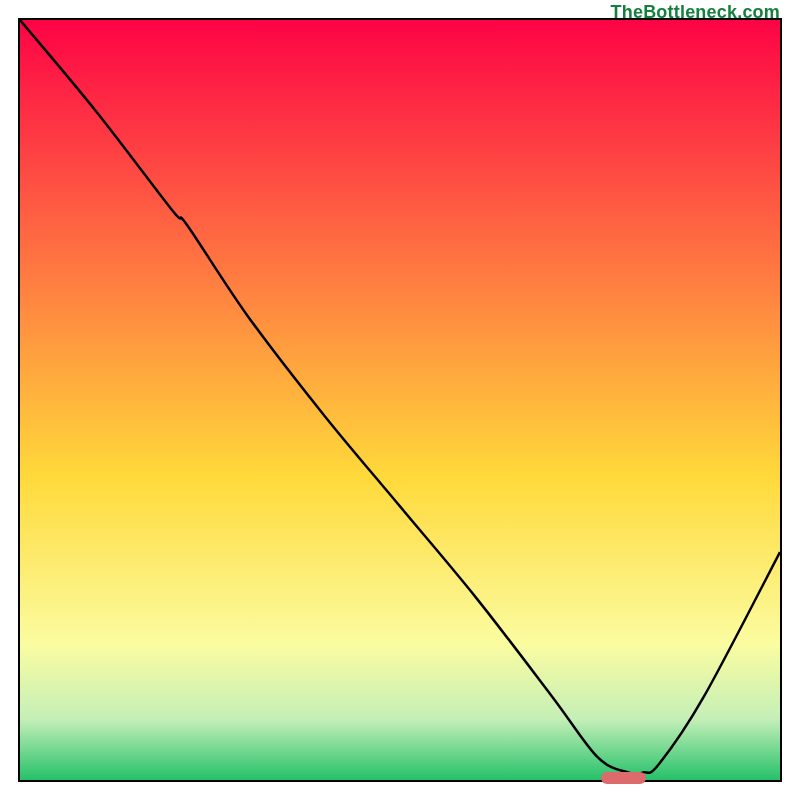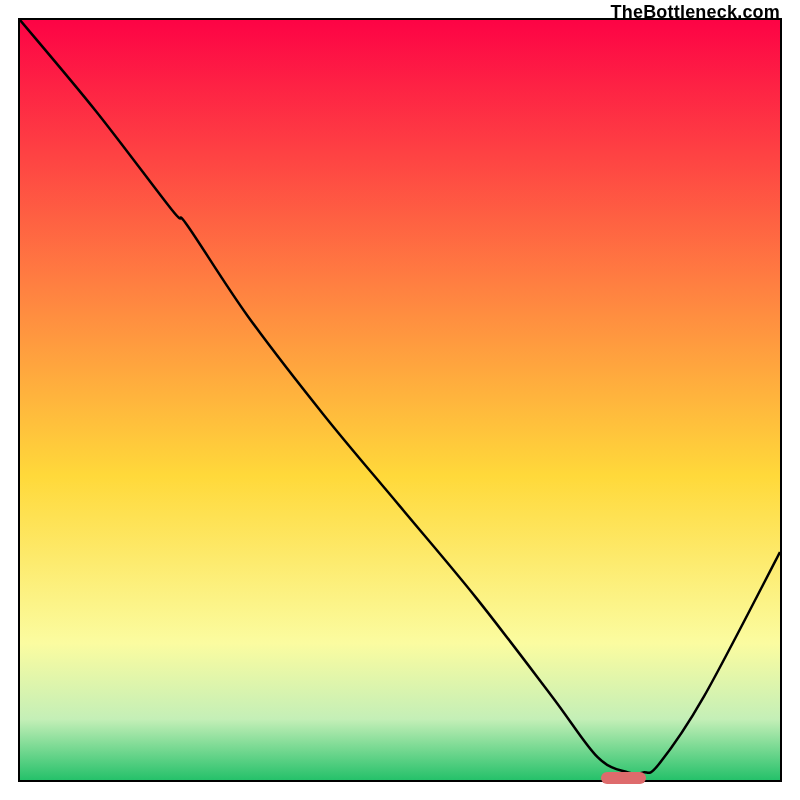--- a/index.html
+++ b/index.html
@@ -27,21 +27,21 @@
   }
   .bg {
     width: 100%;
     height: 100%;
     display: block;
   }
   .credit {
     position: absolute;
     top: 2px;
     right: 20px;
-    color: #000000;
+    color: #15803d;
     font-size: 18px;
     font-weight: 600;
     letter-spacing: 0.2px;
   }
   .marker {
     position: absolute;
     background: #de6b6c;
     border-radius: 6px;
   }
 </style>

